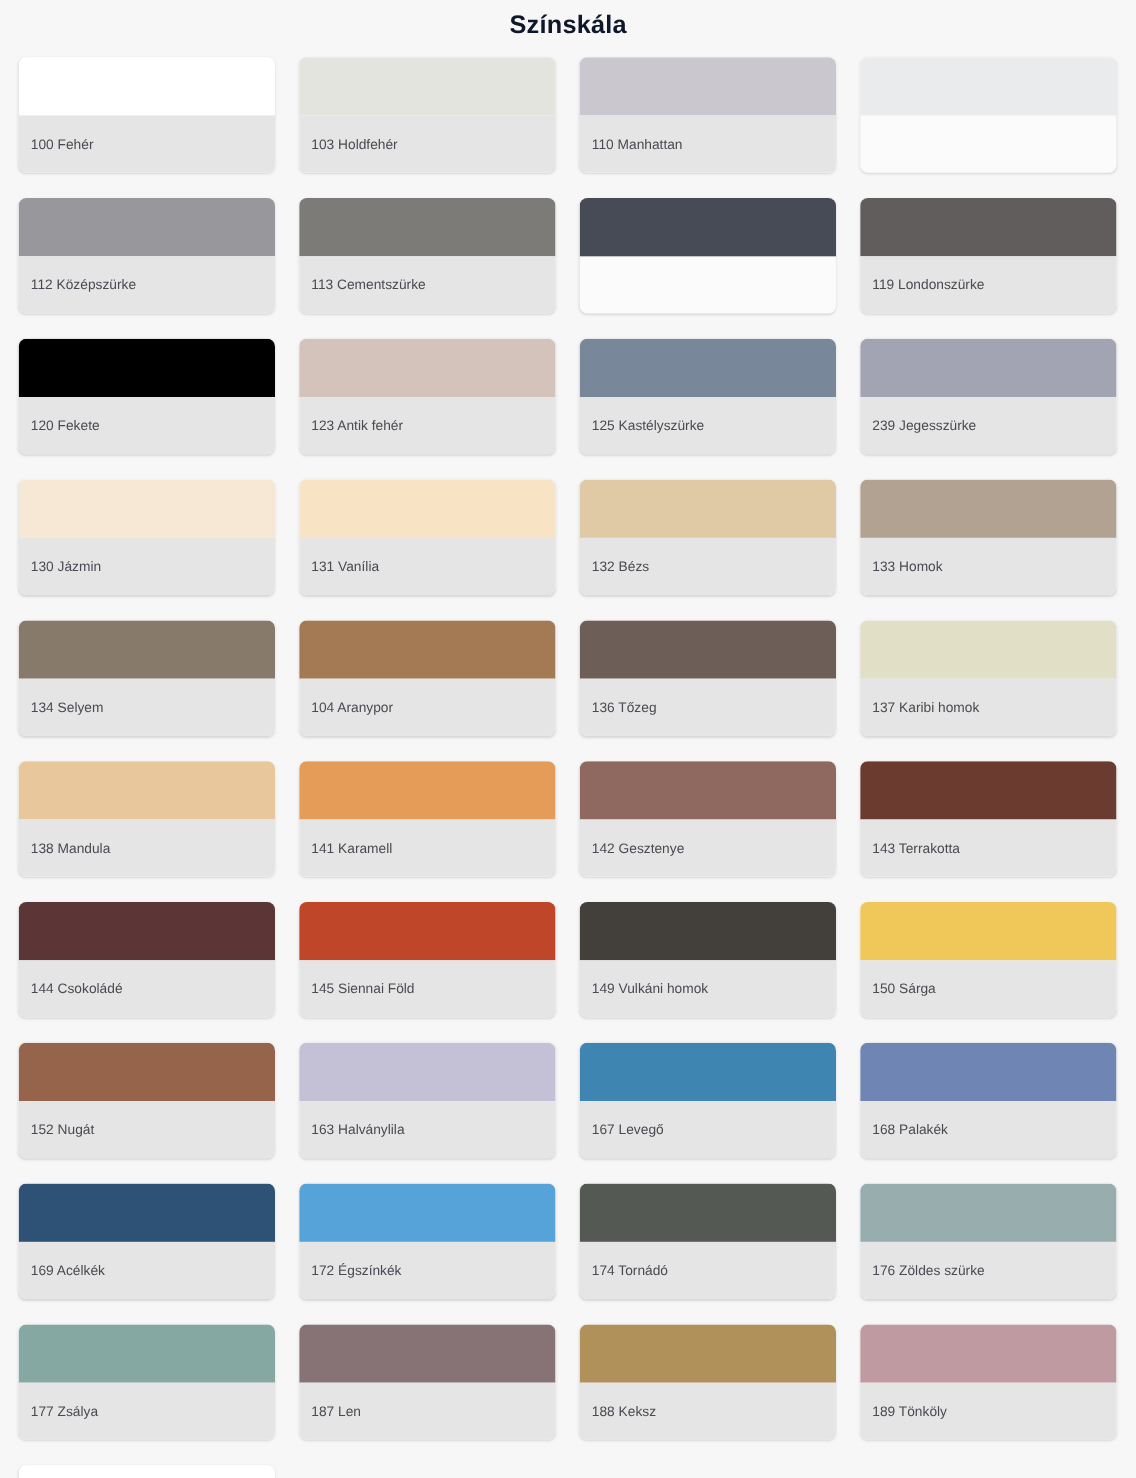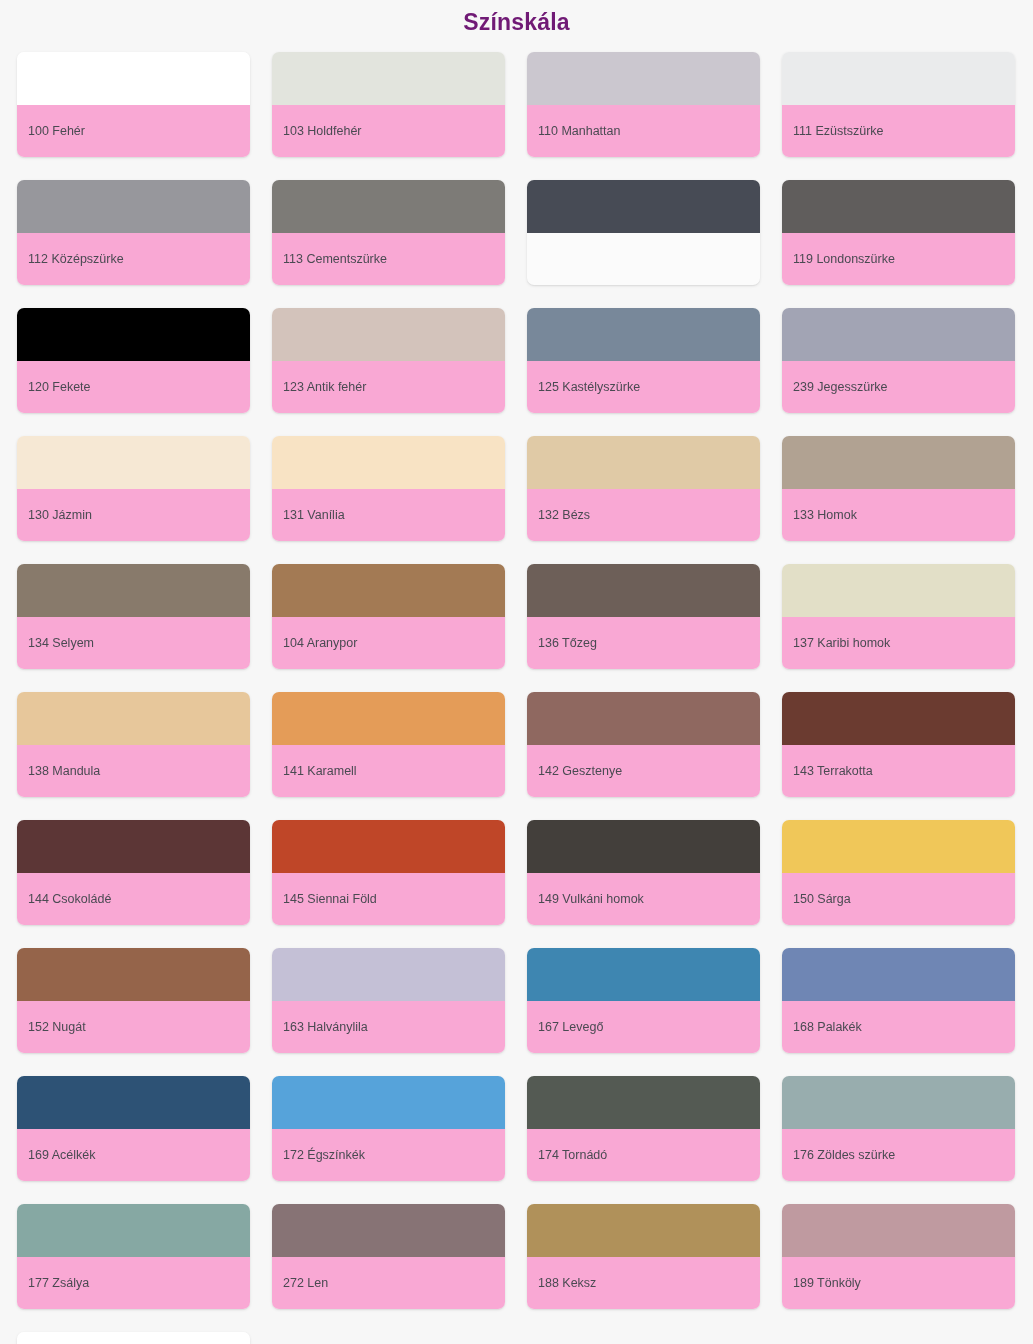--- a/index.html
+++ b/index.html
@@ -16,21 +16,21 @@
     min-height: 1344px;
     background: #f7f7f7;
     padding: 0 17px;
   }
   .page-title {
     margin: 0;
     padding: 9px 0 16px 0;
     text-align: center;
     font-size: 23px;
     font-weight: bold;
-    color: #701a75;
+    color: #0f172a;
     letter-spacing: 0.2px;
   }
   .grid {
     display: grid;
     grid-template-columns: repeat(4, 233px);
     column-gap: 22px;
     row-gap: 23px;
     justify-content: start;
   }
   .color-card {
@@ -48,21 +48,21 @@
     width: 100%;
     flex: 0 0 53px;
   }
   .card-label {
     flex: 1 1 auto;
     display: flex;
     align-items: center;
     padding: 0 11px;
     font-size: 12.5px;
     color: #4a4a52;
-    background: #f9a8d4;
+    background: #e5e5e5;
     white-space: nowrap;
     overflow: hidden;
     text-overflow: ellipsis;
   }
 </style>
 </head>
 <body>
 
 <div class="page">
 
@@ -76,21 +76,20 @@
       <div class="color-card">
         <div class="swatch" style="background: rgb(226, 228, 221);"></div>
         <div class="card-label">103 Holdfehér</div>
       </div>
       <div class="color-card">
         <div class="swatch" style="background: rgb(203, 199, 207);"></div>
         <div class="card-label">110 Manhattan</div>
       </div>
       <div class="color-card">
         <div class="swatch" style="background: rgb(234, 235, 236);"></div>
-        <div class="card-label">111 Ezüstszürke</div>
       </div>
       <div class="color-card">
         <div class="swatch" style="background: rgb(151, 151, 156);"></div>
         <div class="card-label">112 Középszürke</div>
       </div>
       <div class="color-card">
         <div class="swatch" style="background: rgb(125, 123, 119);"></div>
         <div class="card-label">113 Cementszürke</div>
       </div>
       <div class="color-card">
@@ -211,21 +210,21 @@
       <div class="color-card">
         <div class="swatch" style="background: rgb(152, 173, 174);"></div>
         <div class="card-label">176 Zöldes szürke</div>
       </div>
       <div class="color-card">
         <div class="swatch" style="background: rgb(134, 168, 163);"></div>
         <div class="card-label">177 Zsálya</div>
       </div>
       <div class="color-card">
         <div class="swatch" style="background: rgb(135, 115, 117);"></div>
-        <div class="card-label">272 Len</div>
+        <div class="card-label">187 Len</div>
       </div>
       <div class="color-card">
         <div class="swatch" style="background: rgb(176, 145, 90);"></div>
         <div class="card-label">188 Keksz</div>
       </div>
       <div class="color-card">
         <div class="swatch" style="background: rgb(191, 154, 160);"></div>
         <div class="card-label">189 Tönköly</div>
       </div>
       <div class="color-card">

